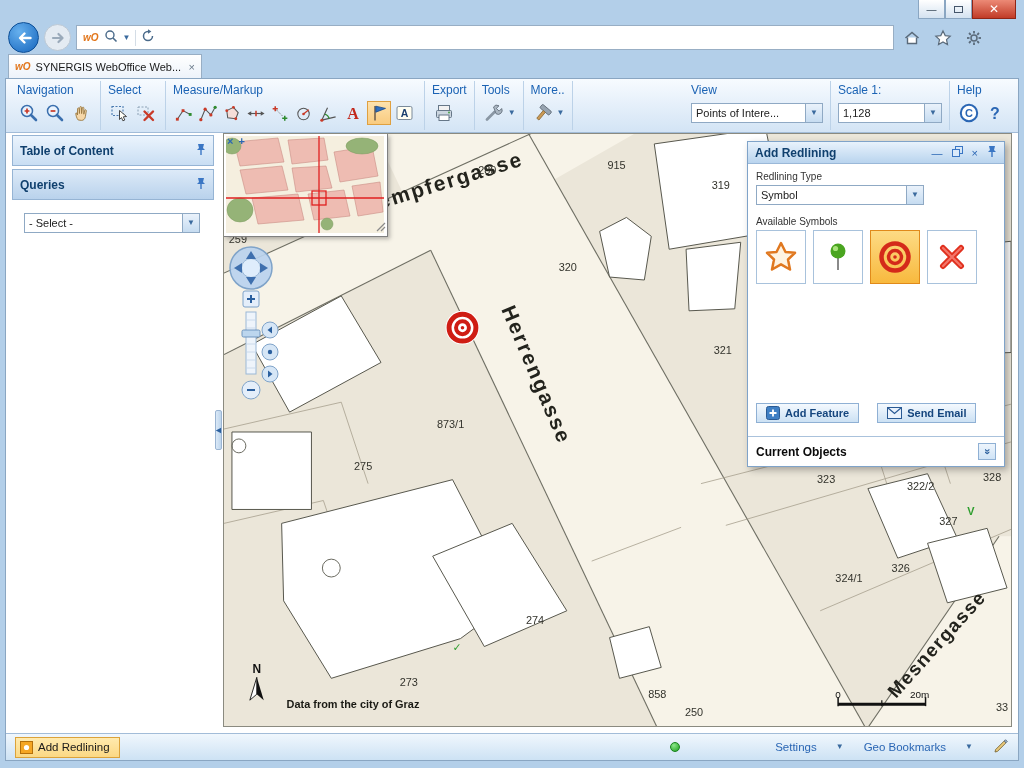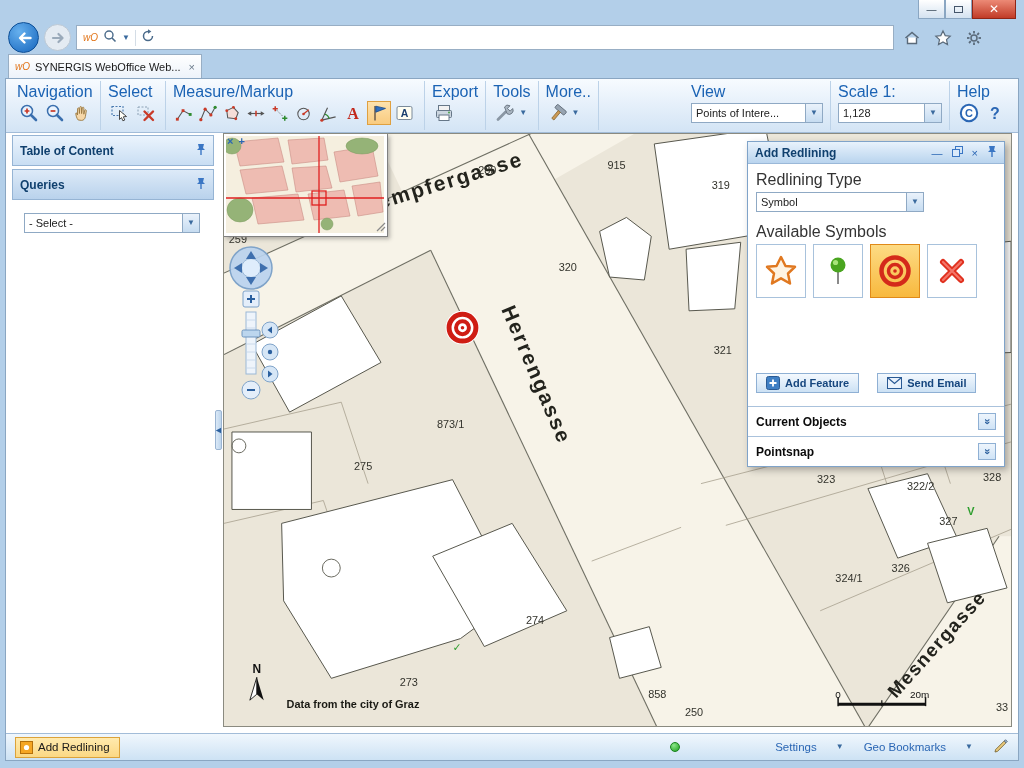--- a/index.html
+++ b/index.html
@@ -16,30 +16,30 @@
   .nav-back { width:31px; height:31px; min-width:31px; border-radius:50%; background:radial-gradient(circle at 35% 30%,#66b0ee,#1565bd); border:1px solid #0d4f97; display:flex; align-items:center; justify-content:center; }
   .nav-fwd { width:27px; height:27px; min-width:27px; border-radius:50%; background:#e4ebf2; border:1px solid #bcc8d4; display:flex; align-items:center; justify-content:center; }
   .addr { flex:1; max-width:818px; height:25px; background:#fff; border:1px solid #98aec4; display:flex; align-items:center; padding:0 6px; gap:5px; }
   .addr-url { flex:1; font-size:12px; color:#222; white-space:nowrap; overflow:hidden; }
   .addr-sep { width:1px; height:16px; background:#d4dde6; }
   .caret { color:#3a6a9e; font-size:8px; line-height:1; }
   .chrome-ico { width:26px; height:26px; display:flex; align-items:center; justify-content:center; }
 
   .tabrow { position:absolute; top:54px; left:8px; right:8px; height:24px; display:flex; align-items:flex-end; }
   .tab { width:194px; height:24px; background:linear-gradient(#ffffff,#edf3fa); border:1px solid #98aec4; border-bottom:none; display:flex; align-items:center; gap:5px; padding:0 6px; font-size:11px; color:#1a1a1a; }
-  .tab-fav { font-size:10px; font-weight:normal; font-style:italic; color:#e2761b; }
+  .tab-fav { font-size:10px; font-weight:bold; font-style:italic; color:#e2761b; }
   .tab-title { white-space:nowrap; overflow:hidden; }
   .tab-close { margin-left:auto; color:#6a7a8a; font-size:11px; }
 
   
   .app { position:absolute; top:78px; left:5px; right:5px; bottom:7px; background:#fff; border:1px solid #8aa6c2; }
   .toolbar { position:absolute; top:0; left:0; right:0; height:54px; background:linear-gradient(#f7fbff,#d3e4f5); border-bottom:1px solid #a2bcd8; display:flex; align-items:stretch; padding:2px 4px; }
   .tbs { display:flex; flex-direction:column; padding:2px 7px; border-right:1px solid #bcd2e8; }
   .tbs.nb { border-right:none; }
-  .tbl { font-size:16px; color:#1b63b4; height:15px; white-space:nowrap; }
+  .tbl { font-size:12px; color:#1b63b4; height:15px; white-space:nowrap; }
   .tbi { display:flex; align-items:center; gap:2px; flex:1; }
   .ti { width:24px; height:24px; display:flex; align-items:center; justify-content:center; border:1px solid transparent; }
   .ti.sm { width:22px; }
   .ti.active { background:linear-gradient(#fde2ae,#f9cb7f); border:1px solid #dfa040; }
   .tspacer { flex:1; border-right:none; }
   .dd { height:20px; border:1px solid #8fa9c4; background:#fff; display:flex; align-items:center; font-size:11px; color:#222; }
   .dd-txt { flex:1; padding:0 4px; white-space:nowrap; overflow:hidden; }
   .dd-txt.r { }
   .dd-btn { width:17px; height:100%; border-left:1px solid #8fa9c4; background:linear-gradient(#eaf2fb,#c6dcf1); display:flex; align-items:center; justify-content:center; }
 
@@ -61,21 +61,21 @@
   .ov-ico { position:absolute; top:0; left:3px; color:#2a66b4; font-weight:bold; font-size:11px; display:flex; gap:5px; z-index:2; line-height:14px; }
   .ov-resize { position:absolute; right:1px; bottom:1px; }
 
   .navctl { position:absolute; left:4px; top:108px; }
 
   .rpanel { position:absolute; top:7px; right:6px; width:258px; height:326px; background:#fff; border:1px solid #7fa3c9; box-shadow:3px 3px 7px rgba(40,40,40,.35); display:flex; flex-direction:column; }
   .rp-head { height:22px; min-height:22px; background:linear-gradient(#e8f2fc,#b9d4ee); border-bottom:1px solid #9ab8d8; display:flex; align-items:center; padding:0 7px; }
   .rp-title { font-weight:bold; font-size:12px; color:#10406e; flex:1; }
   .rp-hico { display:flex; align-items:center; gap:9px; color:#2a66b4; font-size:11px; }
   .rp-body { flex:1; padding:7px 8px 4px 8px; display:flex; flex-direction:column; }
-  .rp-lab { font-size:16px; color:#333; margin-bottom:3px; }
+  .rp-lab { font-size:10px; color:#333; margin-bottom:3px; }
   .rp-body .dd { width:168px; margin-bottom:11px; }
   .symrow { display:flex; gap:7px; }
   .symcell { width:50px; height:54px; border:1px solid #a8c2dc; background:#fff; display:flex; align-items:center; justify-content:center; }
   .symcell.sel { background:linear-gradient(#fddb84,#f8b93e); border:1px solid #e08a1a; }
   .rp-actions { margin-top:auto; display:flex; gap:18px; padding-bottom:9px; }
   .rp-btn { height:20px; display:flex; align-items:center; gap:5px; padding:0 9px; background:linear-gradient(#f4f9fe,#cce1f4); border:1px solid #8fb0d4; font-size:11px; font-weight:bold; color:#16467e; }
   .rp-sec { height:30px; min-height:30px; border-top:1px solid #aac2dc; display:flex; align-items:center; padding:0 8px; font-weight:bold; font-size:12px; color:#0a0a0a; }
   .chevbtn { margin-left:auto; width:18px; height:17px; border:1px solid #8fb0d4; background:linear-gradient(#eef5fc,#cfe3f6); display:flex; align-items:center; justify-content:center; }
   .chevbtn span { display:inline-block; transform:rotate(90deg); color:#2a5f9e; font-weight:bold; font-size:11px; line-height:1; }
 
@@ -644,26 +644,20 @@
               <span>Send Email</span>
             </div>
           </div>
         </div>
         <div class="rp-sec">
           <span>Current Objects</span>
           <span class="chevbtn">
               <span>»</span>
             </span>
         </div>
-        <div class="rp-sec">
-          <span>Pointsnap</span>
-          <span class="chevbtn">
-              <span>»</span>
-            </span>
-        </div>
       </div>
 
     </div>
   </div>
 
   <div class="statusbar">
     <div class="st-mode">
       <svg width="13" height="13" viewBox="0 0 13 13">
           <rect x="0.5" y="0.5" width="12" height="12" fill="#f5a623" stroke="#b5700a"></rect>
           <circle cx="6.5" cy="6.5" r="2.6" fill="#ffffff"></circle>

